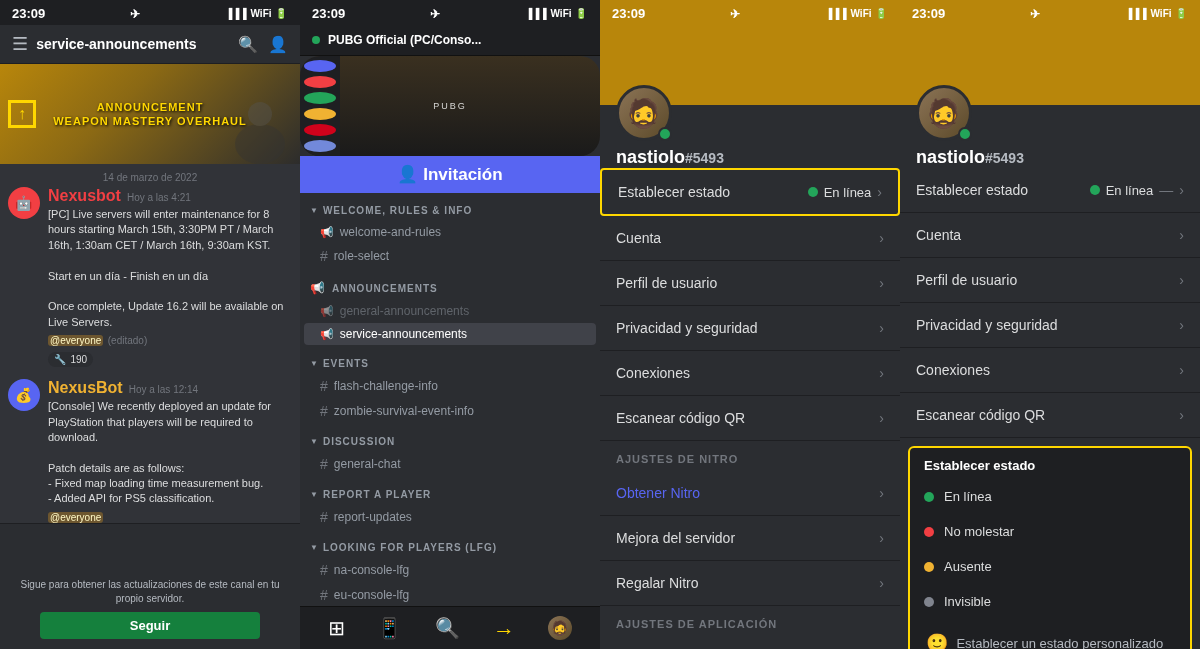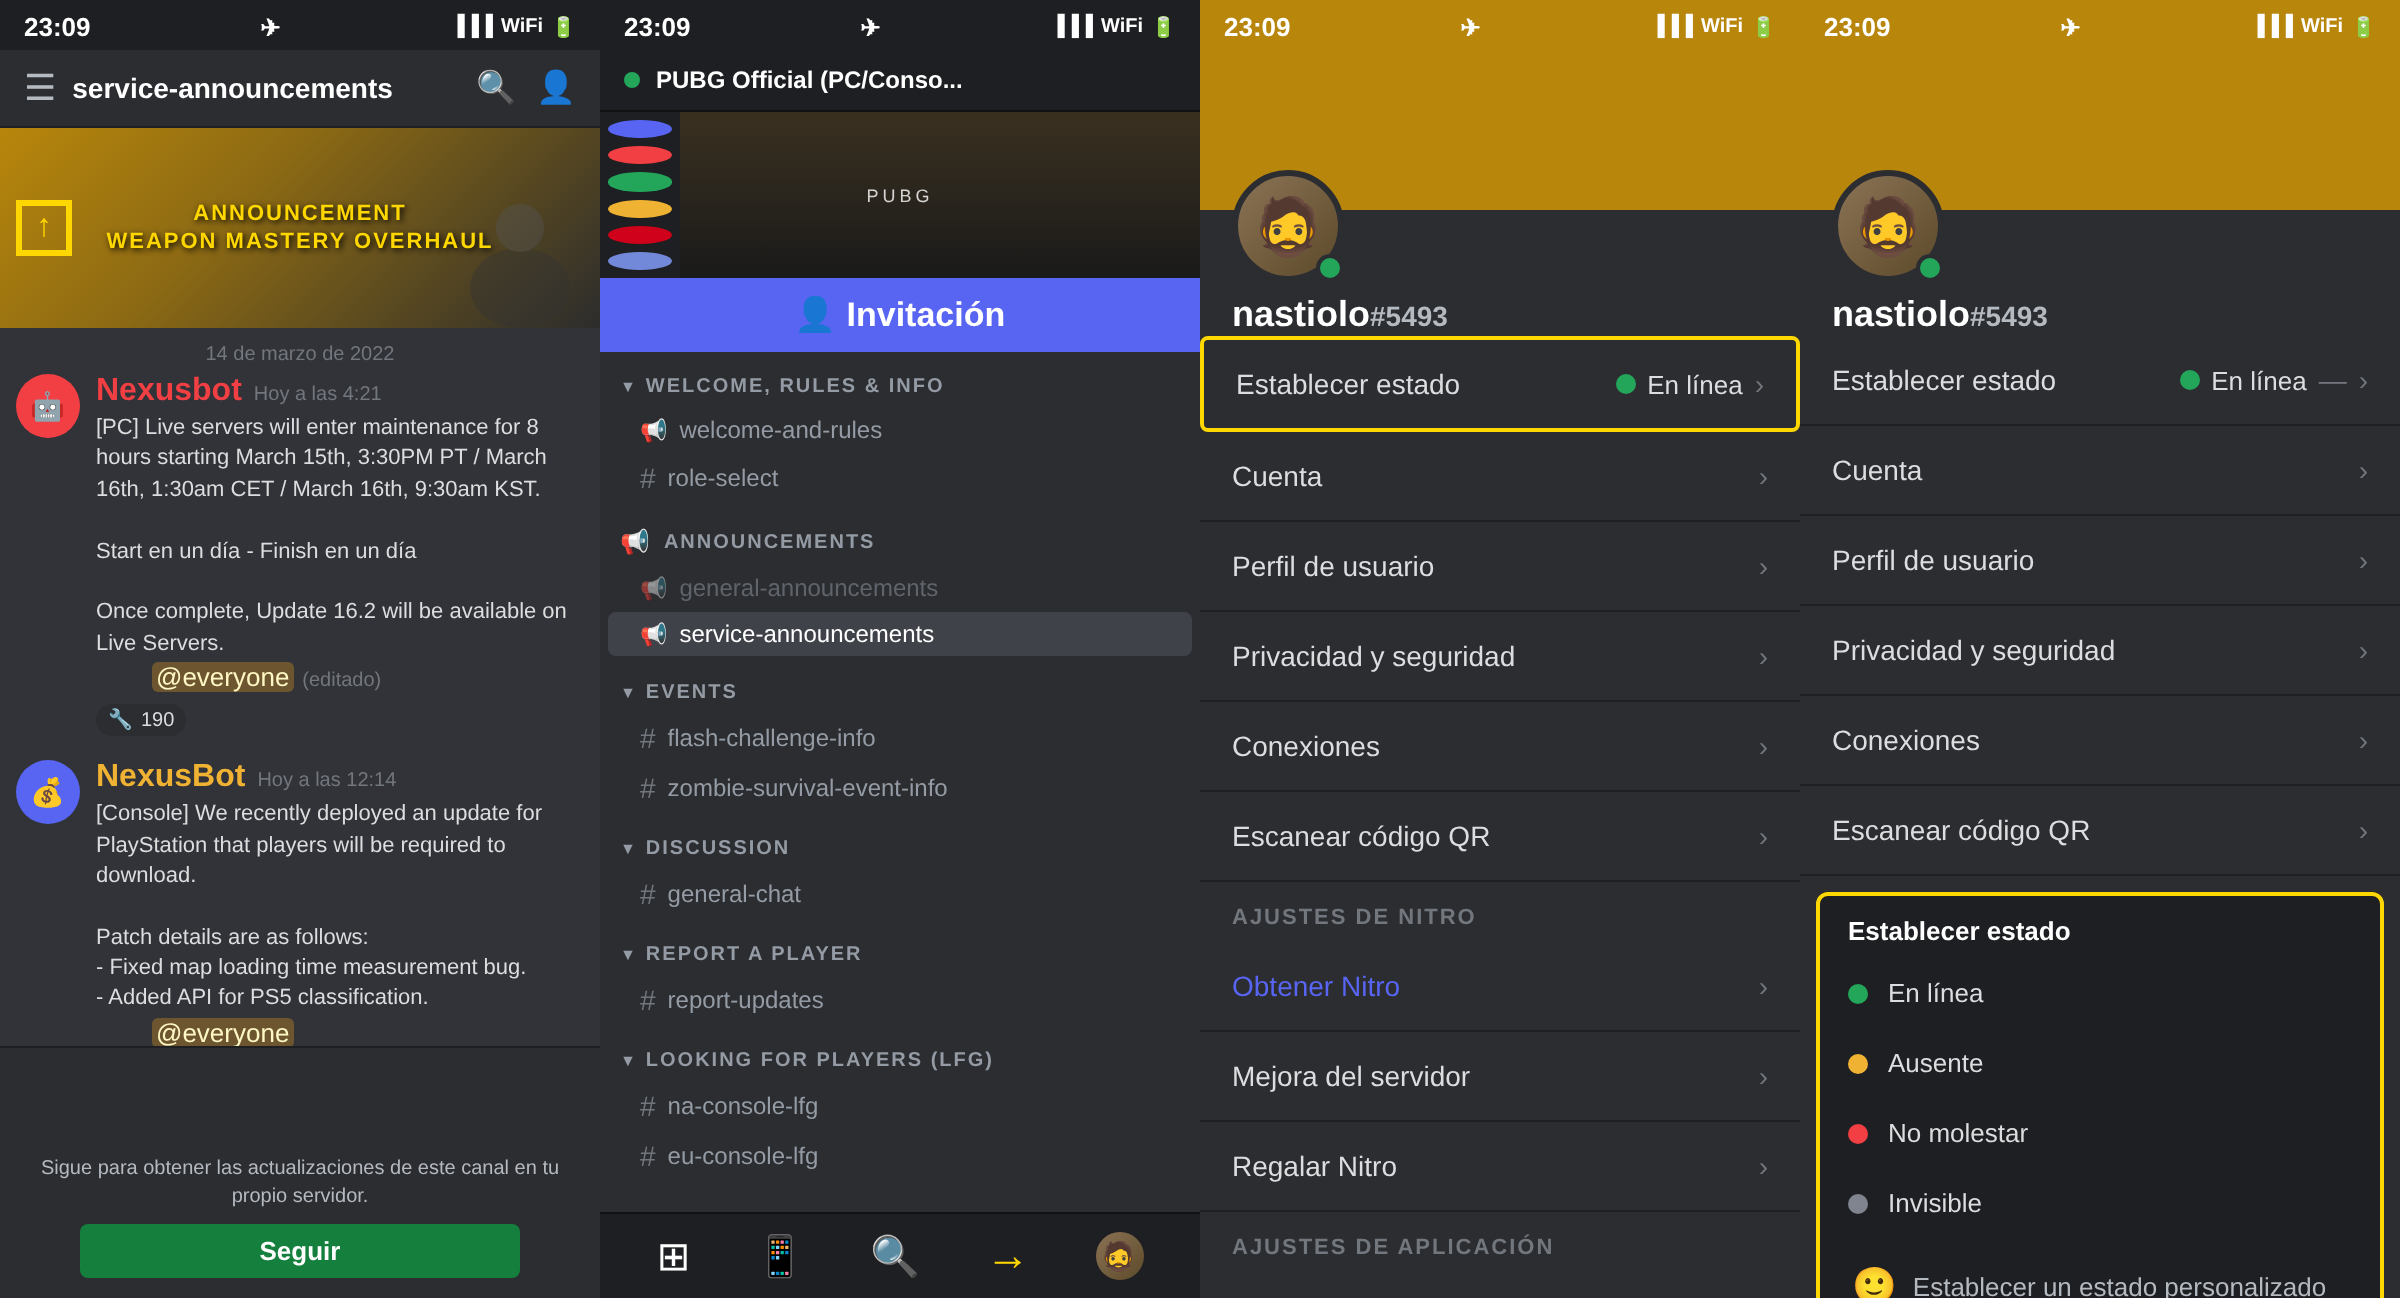--- a/index.html
+++ b/index.html
@@ -128,21 +128,21 @@
       align-items: center;
       justify-content: center;
       font-size: 14px;
     }
     .msg-content { flex: 1; }
     .msg-header { display: flex; align-items: baseline; gap: 6px; margin-bottom: 2px; }
     .msg-author { font-size: 16px; font-weight: 600; color: #f23f43; }
     .msg-time { font-size: 10px; color: #72767d; }
     .msg-text { font-size: 11px; color: #dcddde; line-height: 1.4; }
     .msg-edited { color: #72767d; font-size: 10px; }
-    .everyone-tag { color: #fff8c5; background: rgba(250,168,26,0.3); border-radius: 3px; padding: 0 2px; font-size: 13px; margin-left: 28px; }
+    .everyone-tag { color: #fff8c5; background: rgba(250,168,26,0.3); border-radius: 3px; padding: 0 2px; font-size: 10px; }
     .reaction-btn {
       display: inline-flex;
       align-items: center;
       gap: 4px;
       background: #2b2d31;
       border-radius: 8px;
       padding: 2px 6px;
       font-size: 10px;
       color: #dcddde;
       margin-top: 4px;
@@ -176,28 +176,29 @@
       padding: 8px 12px;
       background: #1e1f22;
       flex-shrink: 0;
       gap: 8px;
       border-bottom: 1px solid #111;
     }
     .server-status { width: 8px; height: 8px; border-radius: 50%; background: #23a55a; flex-shrink: 0; }
     .server-name { flex: 1; color: #fff; font-size: 12px; font-weight: 600; white-space: nowrap; overflow: hidden; text-overflow: ellipsis; }
     .pubg-banner {
       width: 100%;
-      height: 83px;
+      height: 100px;
       background: linear-gradient(to bottom, #3a3020 0%, #1a1a1a 100%);
       display: flex;
       align-items: center;
       justify-content: center;
       flex-shrink: 0;
       position: relative;
       overflow: hidden;
+      border-radius: 20px;
     }
     .pubg-banner-text { color: #fff; font-size: 20px; font-weight: 900; letter-spacing: 3px; text-shadow: 0 0 10px rgba(255,165,0,0.5); }
     .invite-btn {
       background: #5865f2;
       color: #fff;
       border: none;
       padding: 8px 0;
       width: 100%;
       font-size: 17px;
       font-weight: 600;
@@ -718,26 +719,26 @@
   </div>
 
   <div class="status-dropdown">
     <div class="status-dropdown-header">Establecer estado</div>
 
     <div class="status-option">
       <div class="dot-online"></div>
       <span>En línea</span>
     </div>
     <div class="status-option">
+      <div class="dot-dnd"></div>
+      <span>No molestar</span>
+    </div>
+    <div class="status-option">
       <div class="dot-idle"></div>
       <span>Ausente</span>
-    </div>
-    <div class="status-option">
-      <div class="dot-dnd"></div>
-      <span>No molestar</span>
     </div>
     <div class="status-option">
       <div class="dot-invisible"></div>
       <span>Invisible</span>
     </div>
 
     <div class="custom-status-bar">
       <span class="smiley-icon">🙂</span>
       <span>Establecer un estado personalizado</span>
     </div>

